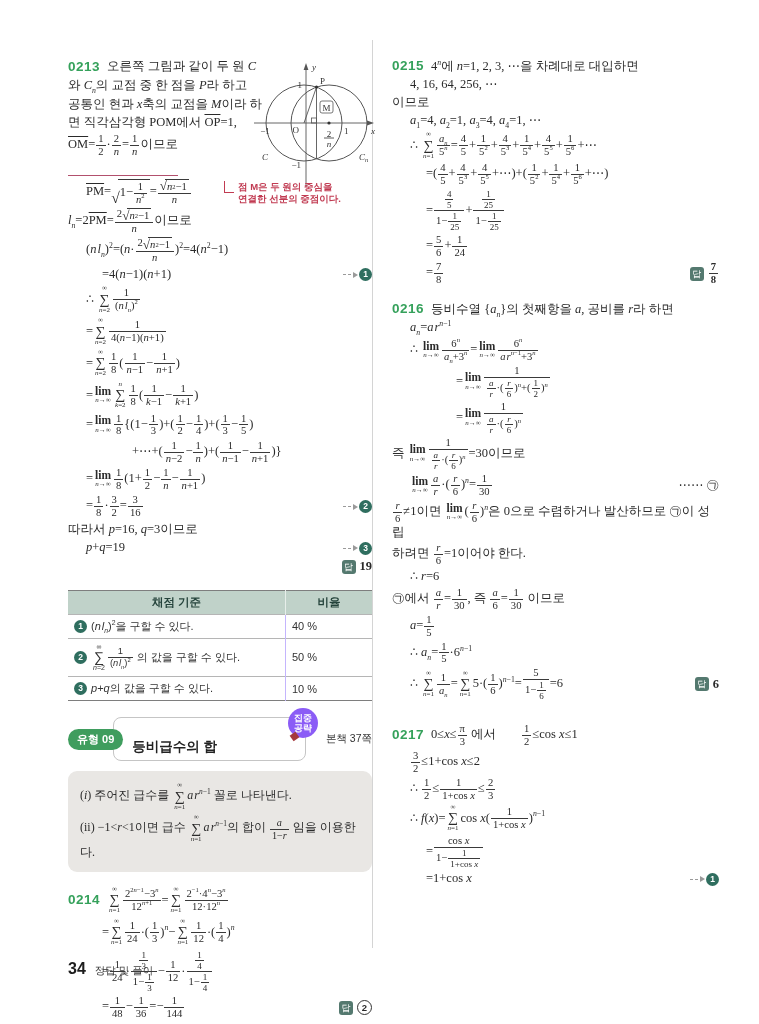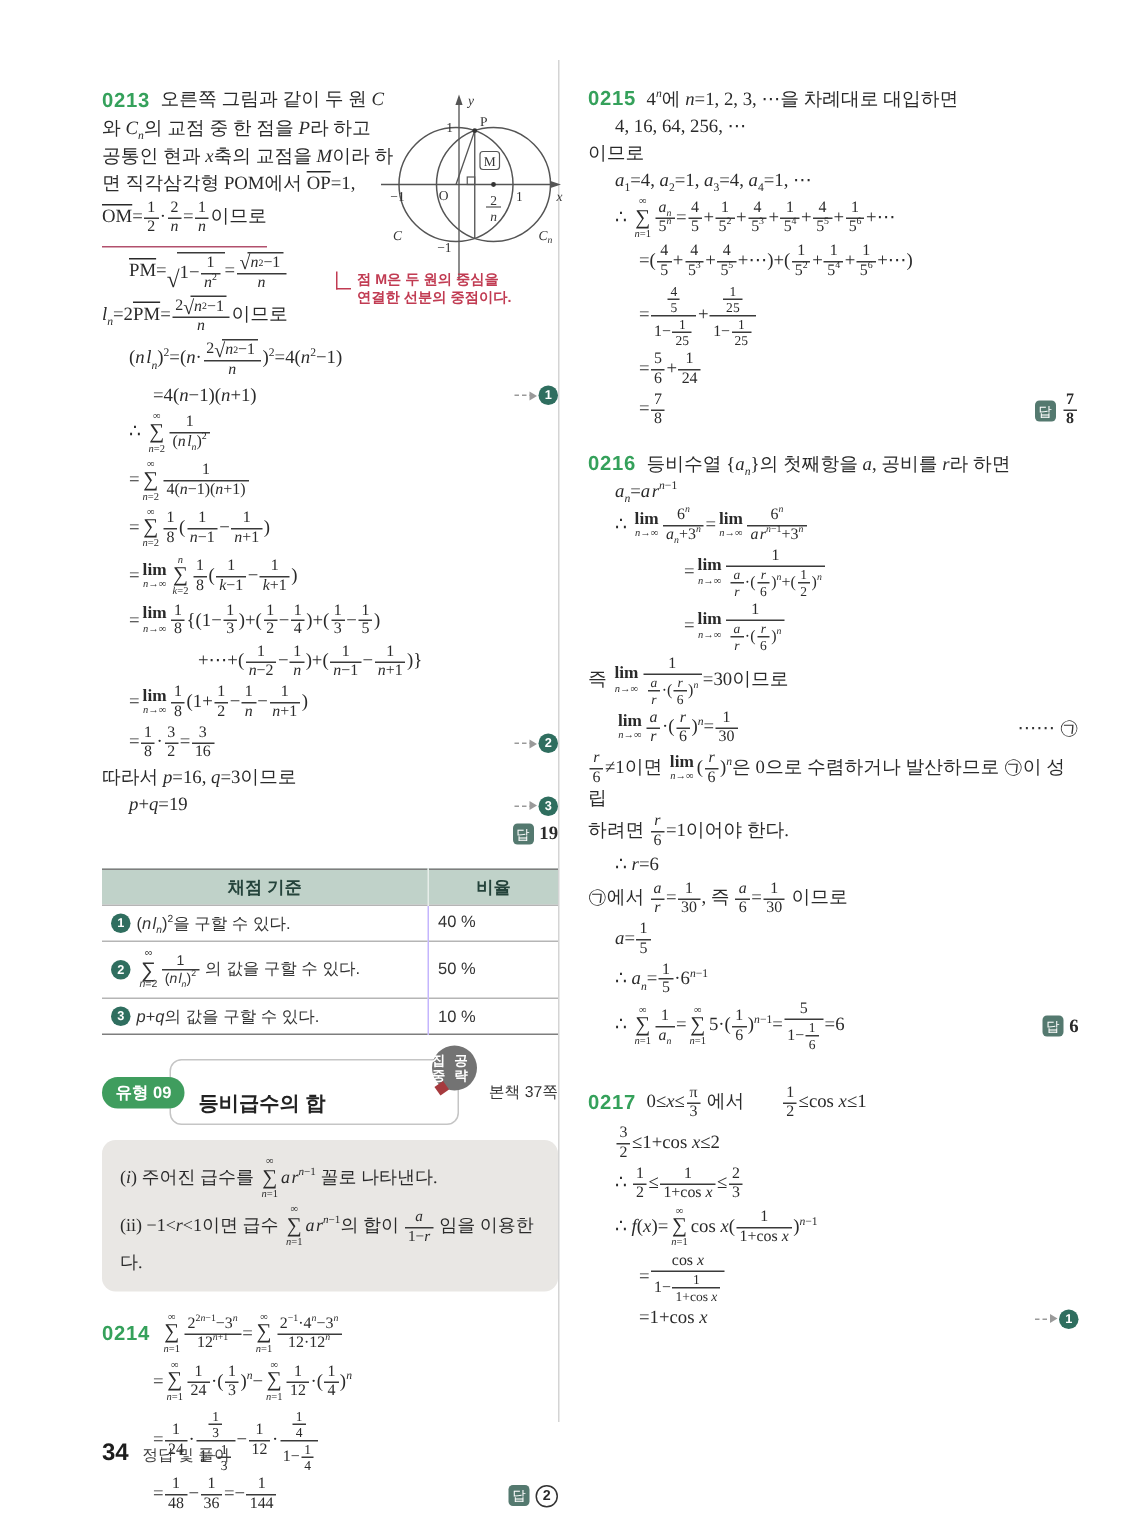--- a/index.html
+++ b/index.html
@@ -8,21 +8,21 @@
   .divider{position:absolute;left:372px;top:40px;height:908px;width:1px;background:#d4d4d4}
   .col{position:absolute;top:56px}
   .col-left{left:68px;width:304px}
   .col-right{left:392px;width:327px}
   .prob{position:relative;font-size:12.5px;line-height:1.25;margin-bottom:15px}
   .ln{display:flex;align-items:center;margin:2.5px 0;min-height:16px}
   .col-right .ln{margin:2px 0}
   .lbody{display:inline-block}
   .in1{padding-left:18px}.in2{padding-left:34px}.in3{padding-left:64px}
   .nr .lbody{max-width:196px}
-  .ured .lbody{border-bottom:1.2px solid #b2506d;padding-bottom:6px}
+  .ured .lbody{border-bottom:1.2px solid #b2506d;padding-bottom:17px}
   .pnum{color:#35a15b;font-weight:bold;font-family:"Liberation Sans",sans-serif;
         font-size:13.5px;margin-right:7px;letter-spacing:.5px;flex:none}
   i{font-style:italic}
   sup,sub{font-size:.62em;line-height:0}
   .fr{display:inline-block;text-align:center;vertical-align:middle;font-size:.85em;line-height:1.12;margin:0 1px}
   .fn{display:block;border-bottom:1px solid #3a3a3a;padding:0 2px}
   .fd{display:block;padding:0 2px}
   .bg{display:inline-flex;flex-direction:column;align-items:center;vertical-align:middle;line-height:1;margin:0 2px;font-style:normal}
   .bga,.bgb{font-size:7px;line-height:1.1}
   .bgo{font-size:14px}
@@ -56,22 +56,22 @@
   .crit th.pct{border-left:1px solid #e7eeea;width:46px}
   .crit td{padding:4px 6px;border-top:1px solid #b5b5b5;color:#333}
   .crit td.pct{border-left:1px solid #c4b5fd;}
   .crit td .mkcell{display:inline-flex;align-items:center;gap:4px}
   .typerow{display:flex;align-items:center;margin:4px 0 10px;font-family:"Liberation Sans",sans-serif;position:relative}
   .tbadge{background:#3f9d5e;color:#fff;font-size:11px;font-weight:bold;padding:3px 9px;border-radius:11px;
           white-space:nowrap;z-index:2;flex:none}
   .ttlwrap{position:relative;flex:1;margin-left:-10px}
   .ttitle{border:1px solid #c5c5c5;border-radius:8px;padding:20px 30px 4px 18px;font-size:13.5px;
           font-weight:bold;color:#222;background:#fff}
-  .focus{position:absolute;right:-12px;top:-9px;width:30px;height:30px;border-radius:50%;background:#737373;
-         color:#fff;font-size:9px;font-weight:bold;display:flex;flex-direction:row;align-items:center;
+  .focus{position:absolute;right:-12px;top:-9px;width:30px;height:30px;border-radius:50%;background:#8b5cf6;
+         color:#fff;font-size:9px;font-weight:bold;display:flex;flex-direction:column;align-items:center;
          justify-content:center;line-height:1.15;z-index:3}
   .focus::after{content:"";position:absolute;left:3px;bottom:-2px;width:7px;height:7px;background:#a63a3e;
                 transform:rotate(55deg)}
   .bref{font-size:10.5px;color:#333;margin-left:20px;white-space:nowrap;flex:none}
   .tip{background:#e9e7e4;border-radius:9px;padding:8px 12px;font-size:12px;margin-bottom:14px}
   .tip .ln{margin:3px 0}
   .footer{position:absolute;left:68px;top:960px;display:flex;align-items:baseline;gap:9px;
           font-family:"Liberation Sans",sans-serif}
   .footer .fnum{font-size:16px;font-weight:bold;color:#1d1d1d}
   .footer .flbl{font-size:10.5px;color:#3c3c3c}

